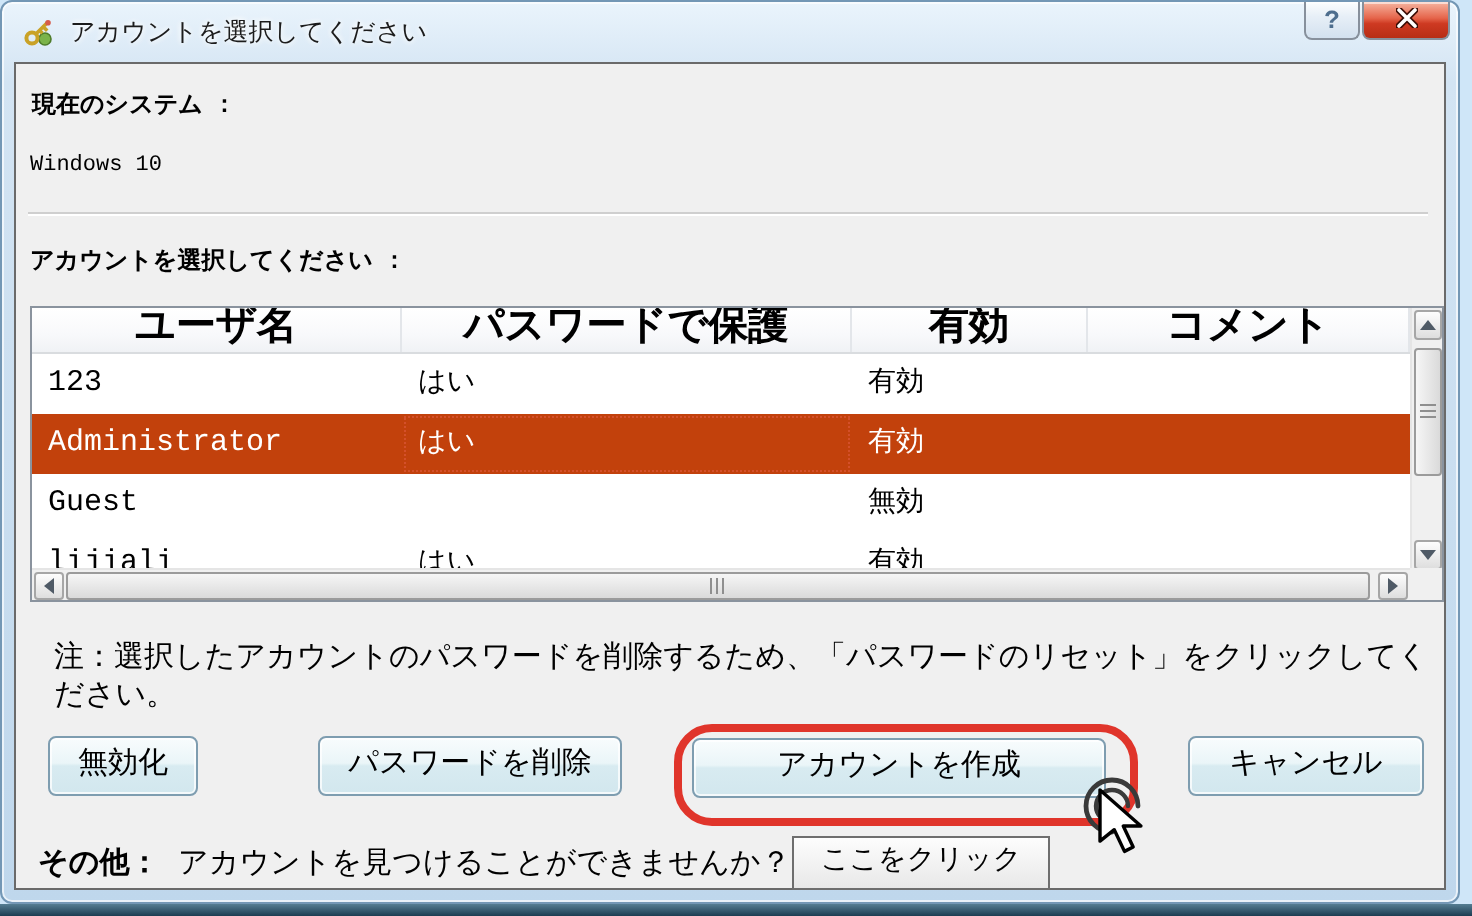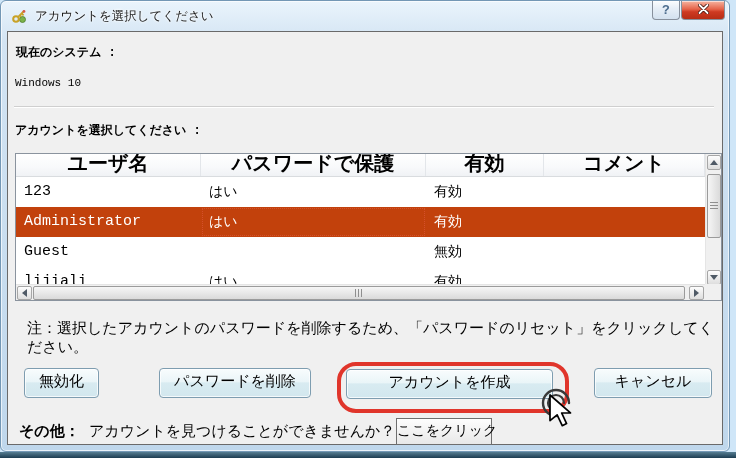--- a/index.html
+++ b/index.html
@@ -93,21 +93,21 @@
   .b-disable{left:16px;width:75px;}
   .b-delete{left:151px;width:152px;}
   .b-create{left:338px;top:337px;width:207px;}
   .b-cancel{left:586px;width:118px;}
   .ring{position:absolute;left:329px;top:330px;width:224px;height:43px;
     border:4px solid #e0352b;border-radius:19px;pointer-events:none;z-index:5;}
   .cursor{position:absolute;left:527px;top:350px;width:50px;height:50px;z-index:6;pointer-events:none;}
   
   .other-label{position:absolute;left:11px;top:390px;font-weight:bold;font-size:15px;}
   .other-question{position:absolute;left:81px;top:390px;font-size:15px;}
-  .b-clickhere{position:absolute;left:388px;top:386px;width:96px;height:27px;box-sizing:border-box;
+  .b-clickhere{position:absolute;left:388px;top:386px;width:129px;height:27px;box-sizing:border-box;
     background:linear-gradient(#fdfdfd,#e8e8e8);border:1px solid #6e6e6e;
     font-size:14px;text-align:center;line-height:24px;color:#000;cursor:default;white-space:nowrap;}
   
   .bottom-bar{position:absolute;left:0;top:452px;width:736px;height:6px;
     background:linear-gradient(#557d92,#1c3c51);}
 </style>
 </head>
 <body>
 
 <div class="window">

